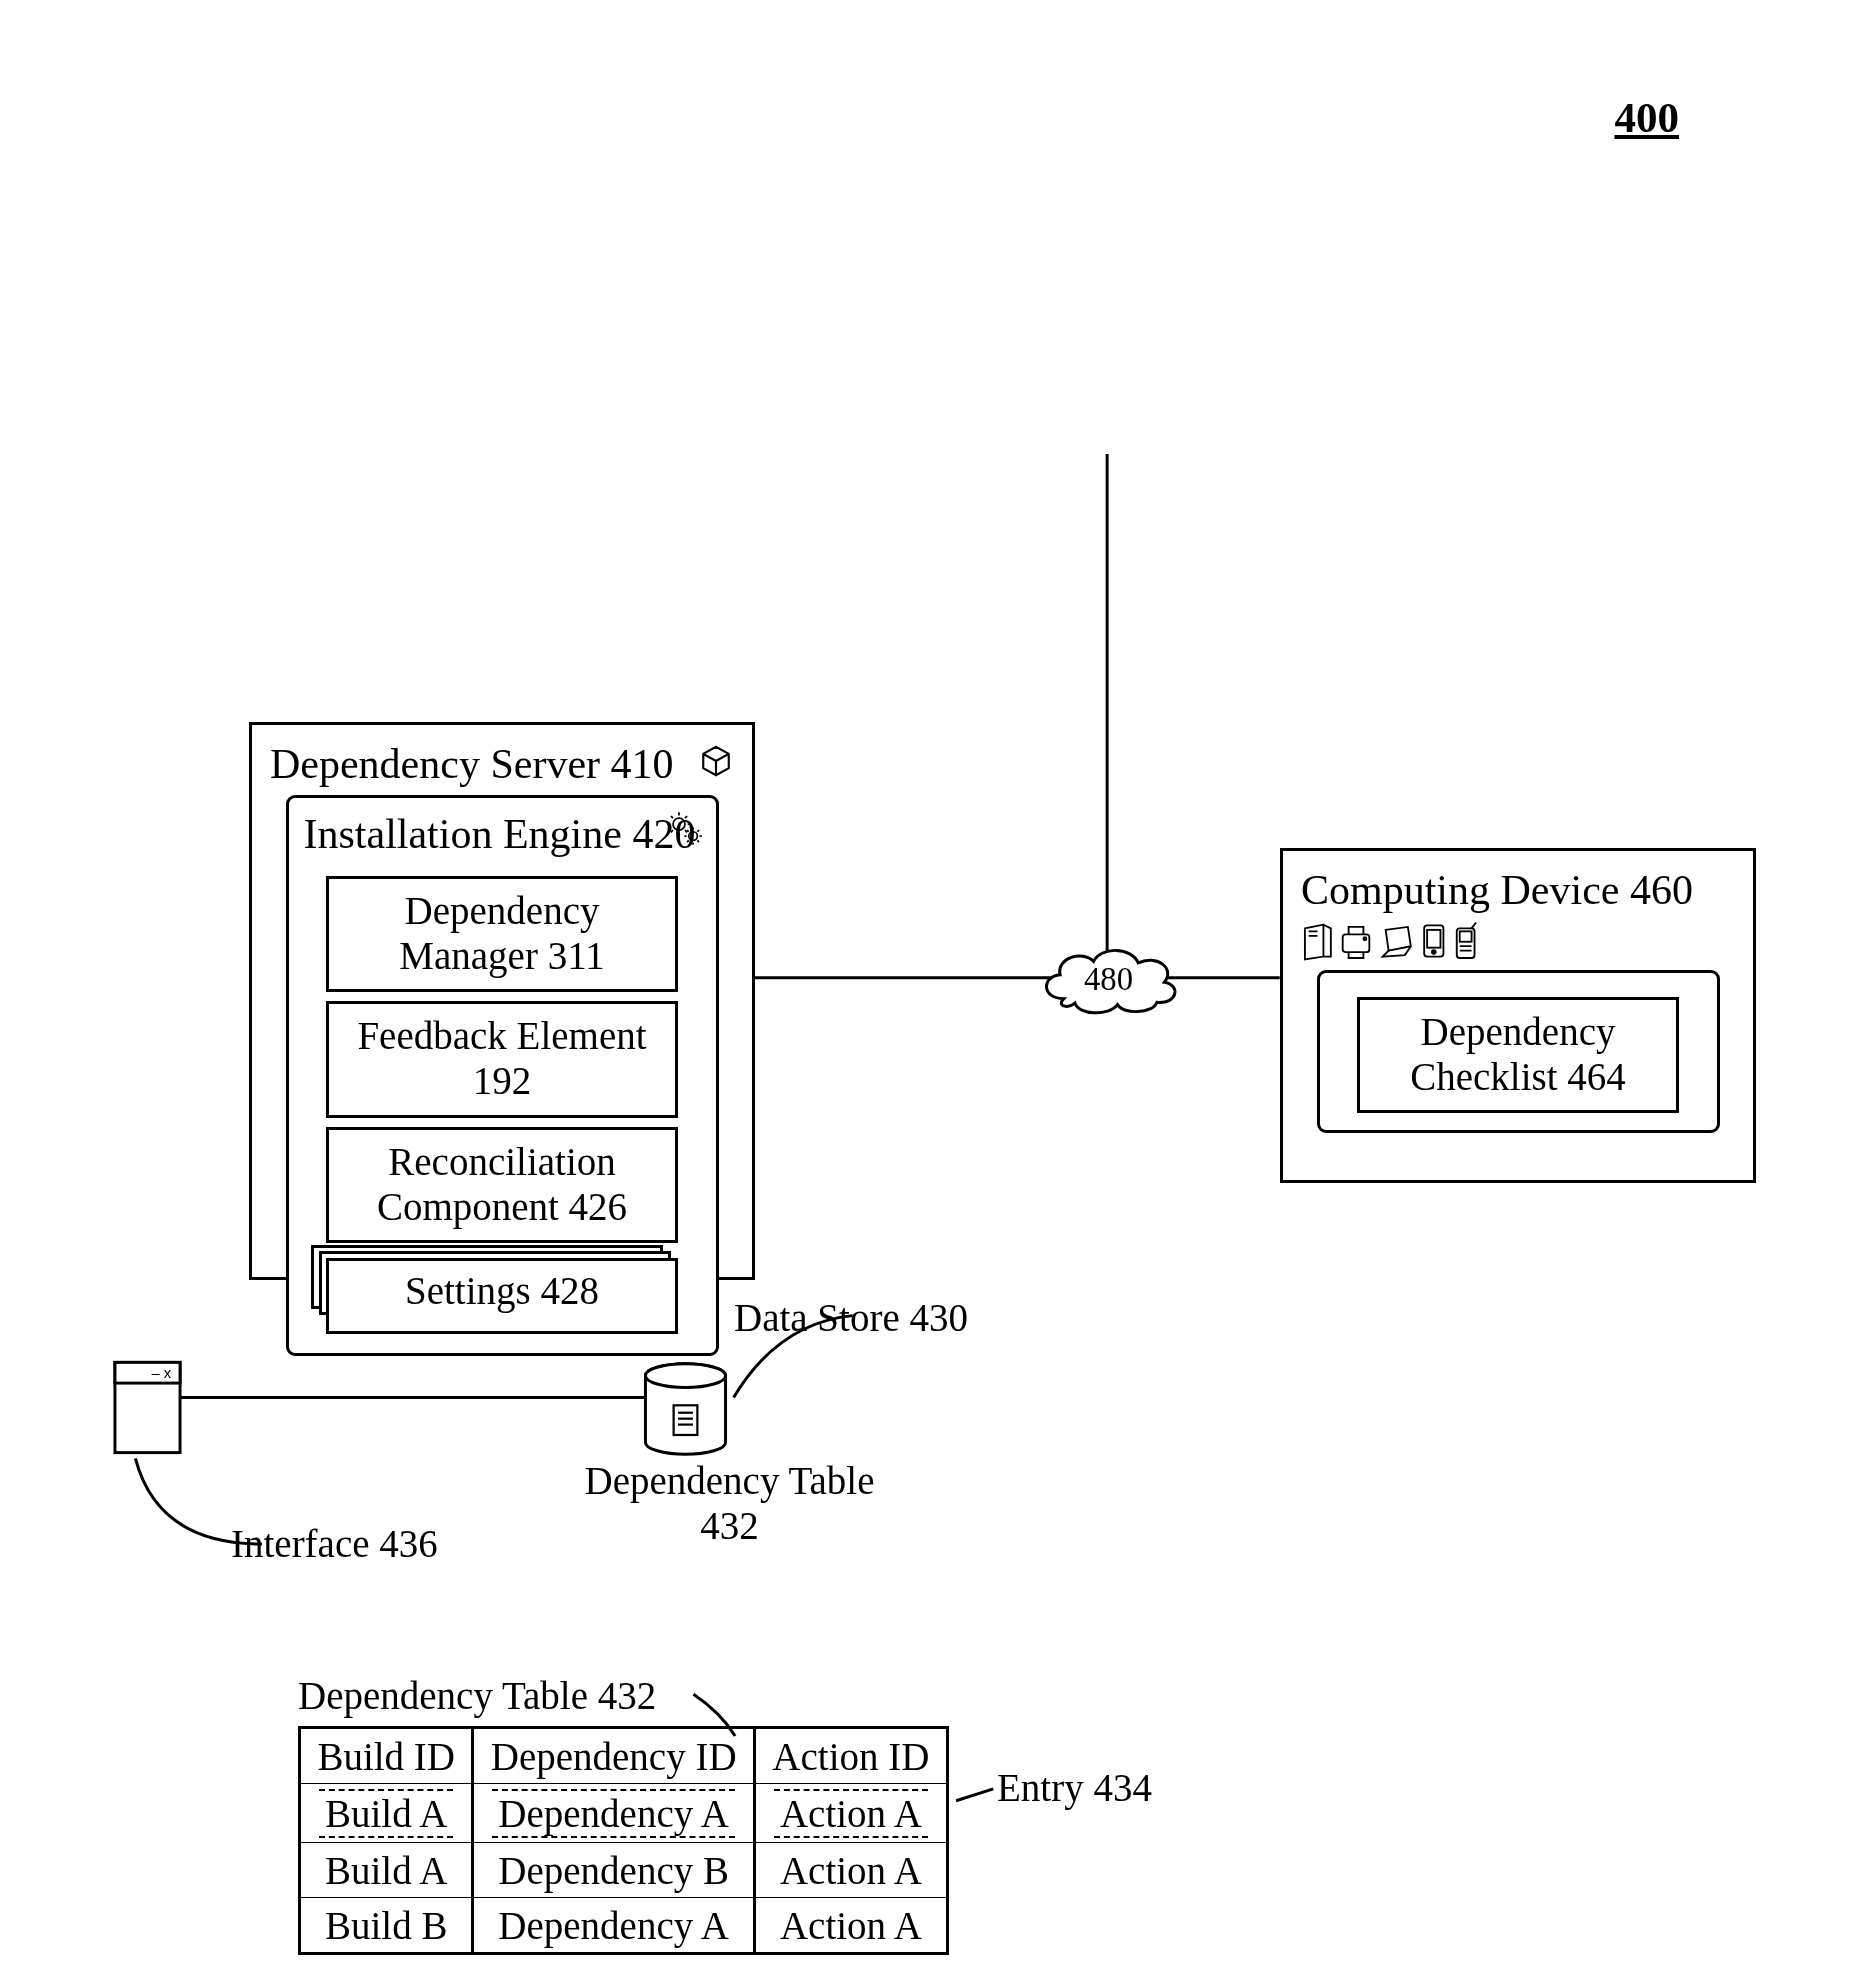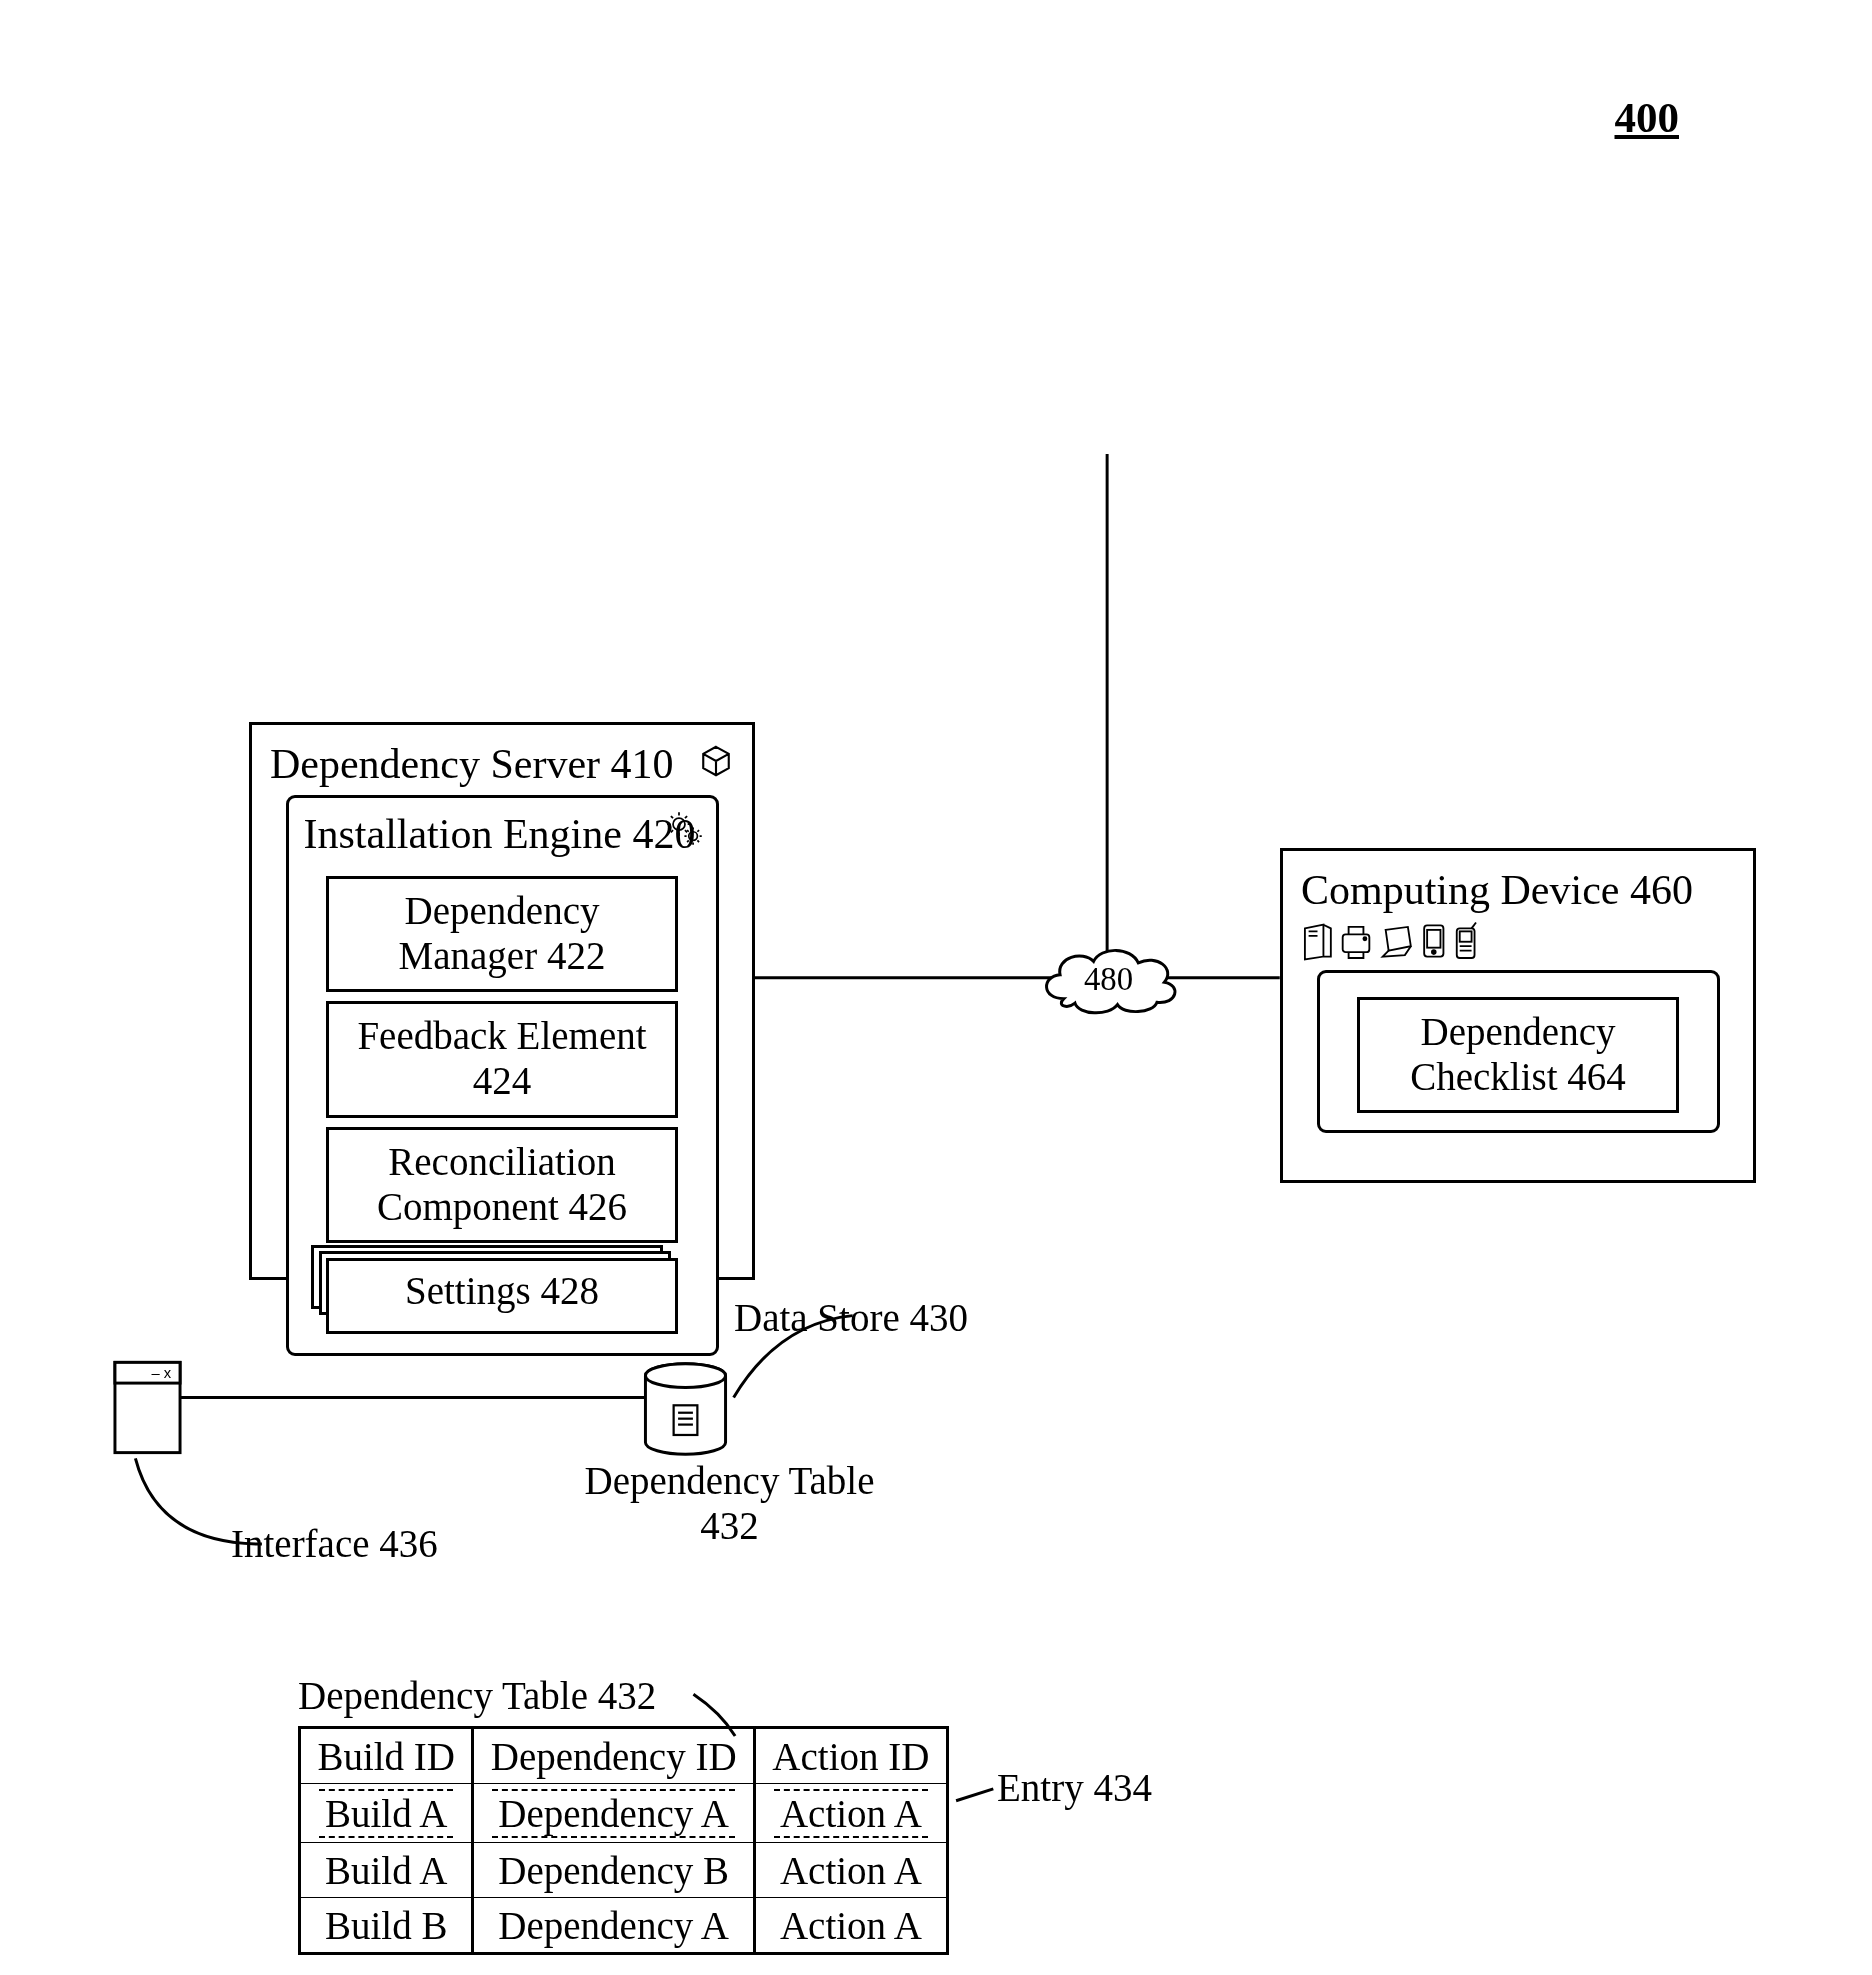--- a/index.html
+++ b/index.html
@@ -156,22 +156,22 @@
       <span>Installation Engine 420</span>
       <svg style="position:absolute; right:10.4px; top:10.4px;" width="39" height="39" viewBox="0 0 36 36">
         <g fill="none" stroke="#000" stroke-width="1.6">
           <circle cx="12" cy="14" r="5.5"></circle>
           <path d="M12 6v-3M12 22v3M4 14h-3M20 14h3M6.5 8.5l-2-2M17.5 19.5l2 2M6.5 19.5l-2 2M17.5 8.5l2-2"></path>
           <circle cx="25" cy="25" r="4"></circle>
           <path d="M25 19v-2M25 31v2M19 25h-2M31 25h2M21 21l-1.5-1.5M29 29l1.5 1.5M21 29l-1.5 1.5M29 21l1.5-1.5"></path>
         </g>
       </svg>
 
-      <div class="sub-inner" style="margin-top:16.4px;">Dependency Manager 422</div>
-      <div class="sub-inner">Feedback Element 424</div>
+      <div class="sub-inner" style="margin-top:16.4px;">Dependency Manager 311</div>
+      <div class="sub-inner">Feedback Element 192</div>
       <div class="sub-inner">Reconciliation Component 426</div>
 
       <div class="settings-wrap">
         <div class="settings-back1"></div>
         <div class="settings-back2"></div>
         <div class="settings-front">Settings 428</div>
       </div>
     </div>
   </div>
 

